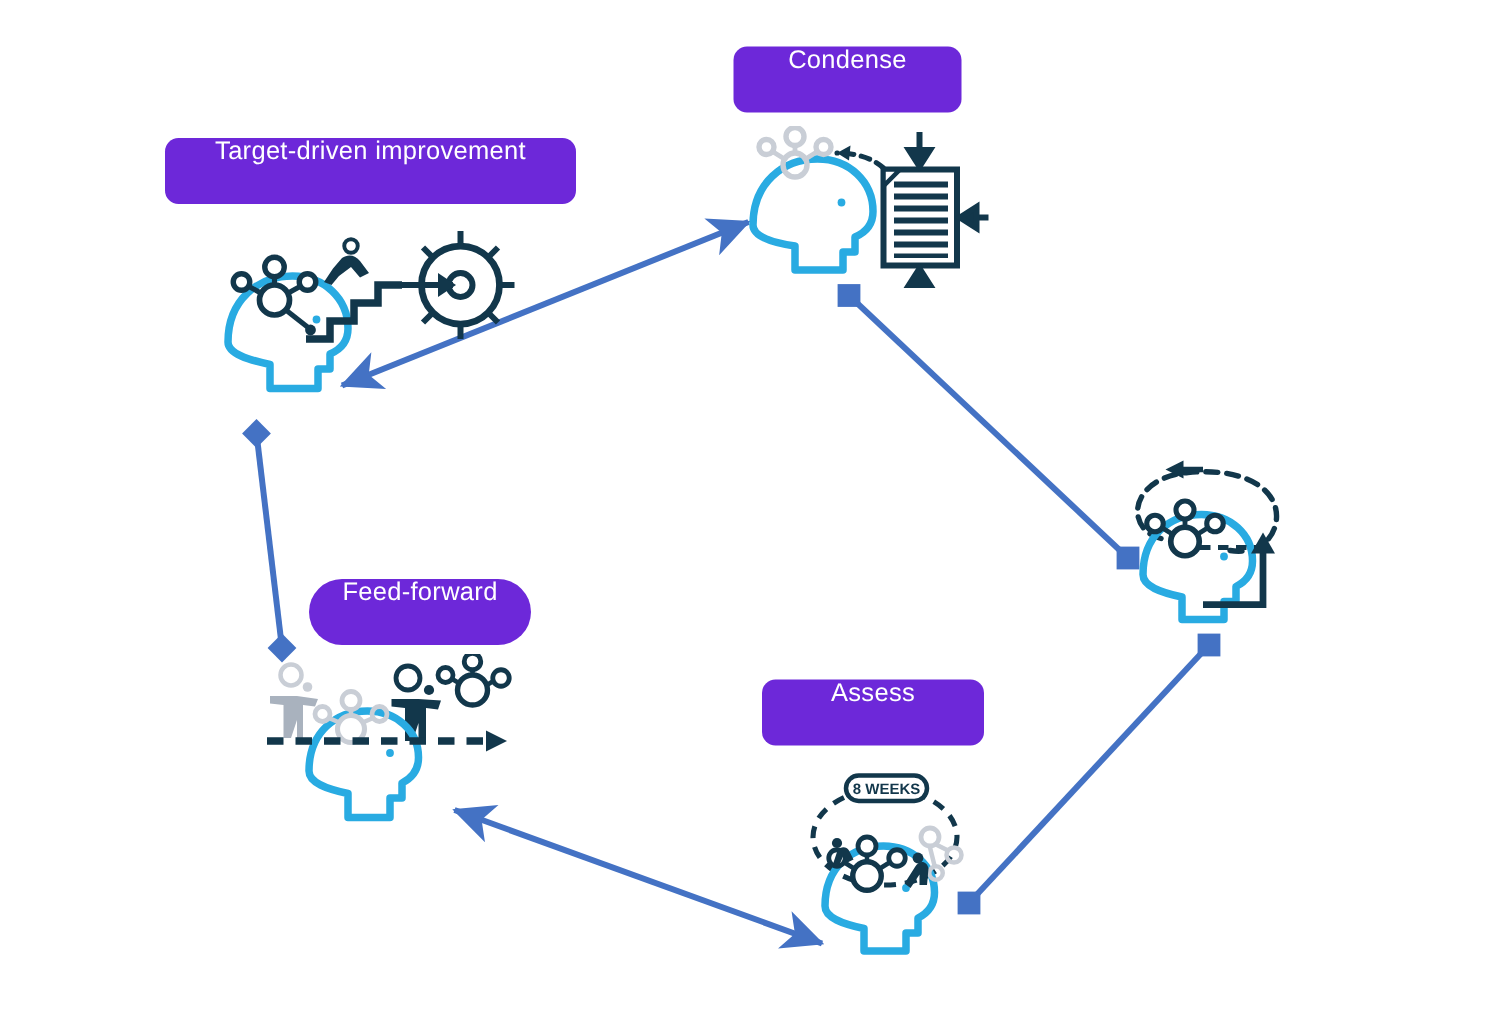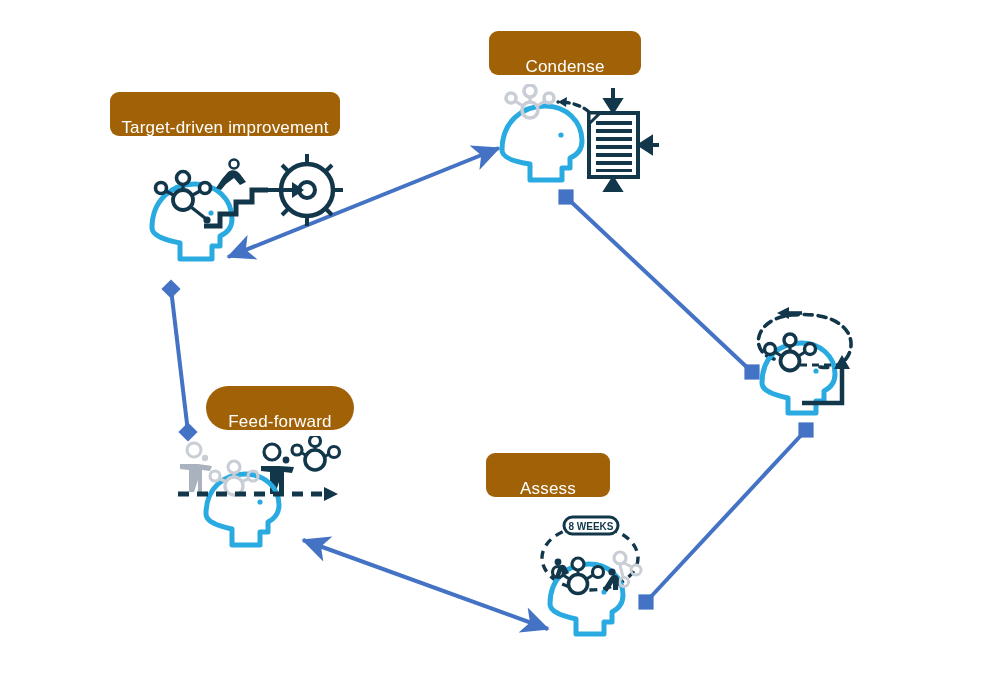--- a/index.html
+++ b/index.html
@@ -13,25 +13,25 @@
   }
   #canvas {
     position: relative;
     width: 998px;
     height: 690px;
     background: #ffffff;
     overflow: hidden;
   }
   .stage-label {
     position: absolute;
-    background: #a16207;
+    background: #6d28d9;
     color: #ffffff;
     border-radius: 9px;
     display: flex;
-    align-items: flex-end;
+    align-items: flex-start;
     justify-content: center;
     font-size: 17px;
     font-weight: 400;
     letter-spacing: 0.2px;
     box-sizing: border-box;
     padding: 0 18px;
     white-space: nowrap;
     line-height: 1;
     user-select: none;
   }
@@ -265,26 +265,26 @@
         <line x1="2" y1="58" x2="150" y2="58" stroke="#12374B" stroke-width="5" stroke-dasharray="11 8"></line>
         <path d="M162 58 L148 51 L148 65 Z" fill="#12374B"></path>
       </g>
     </svg>
   </div>
 
   <div class="stage-label" style="left:489px; top:31px; width:152px; height:44px;">
     <span>Condense</span>
   </div>
 
-  <div class="stage-label" style="left:110px; top:92px; width:230px; height:44px;">
+  <div class="stage-label" style="left:110px; top:92px; width:274px; height:44px;">
     <span>Target-driven improvement</span>
   </div>
 
 
-  <div class="stage-label" style="left:486px; top:453px; width:124px; height:44px;">
+  <div class="stage-label" style="left:508px; top:453px; width:148px; height:44px;">
     <span>Assess</span>
   </div>
 
   <div class="stage-label" style="left:206px; top:386px; width:148px; height:44px;border-radius:22px;">
     <span>Feed-forward</span>
   </div>
 
 </div>
 
 </body></html>

